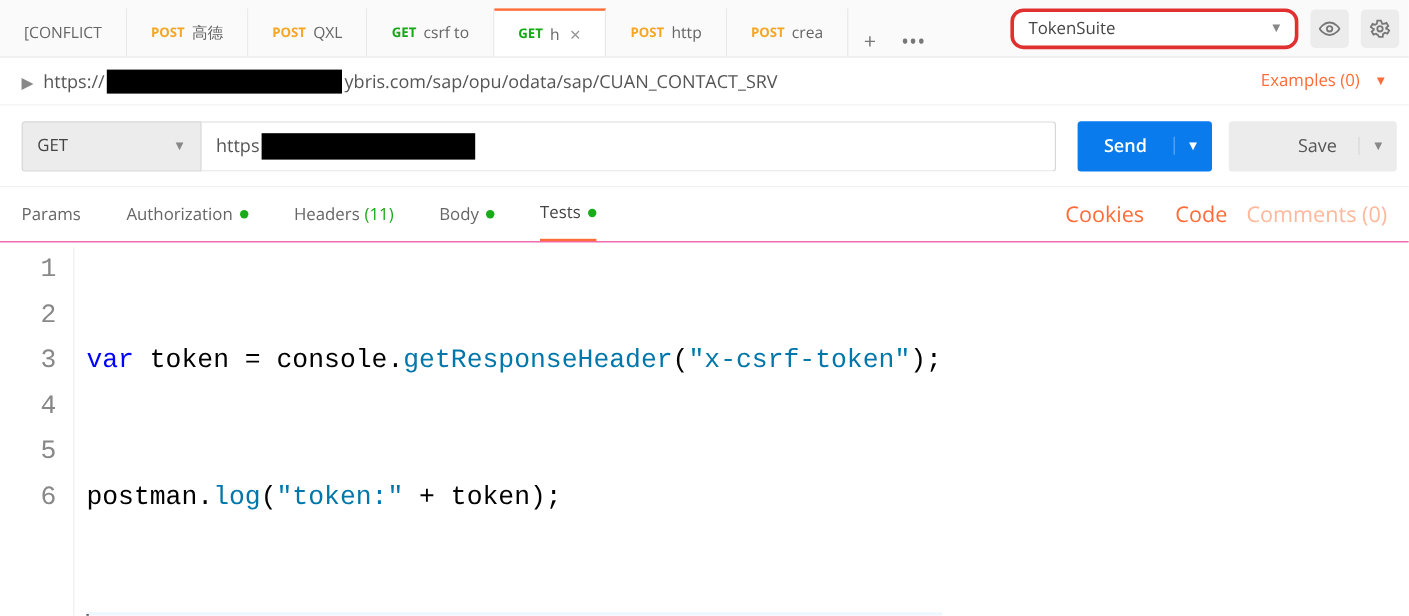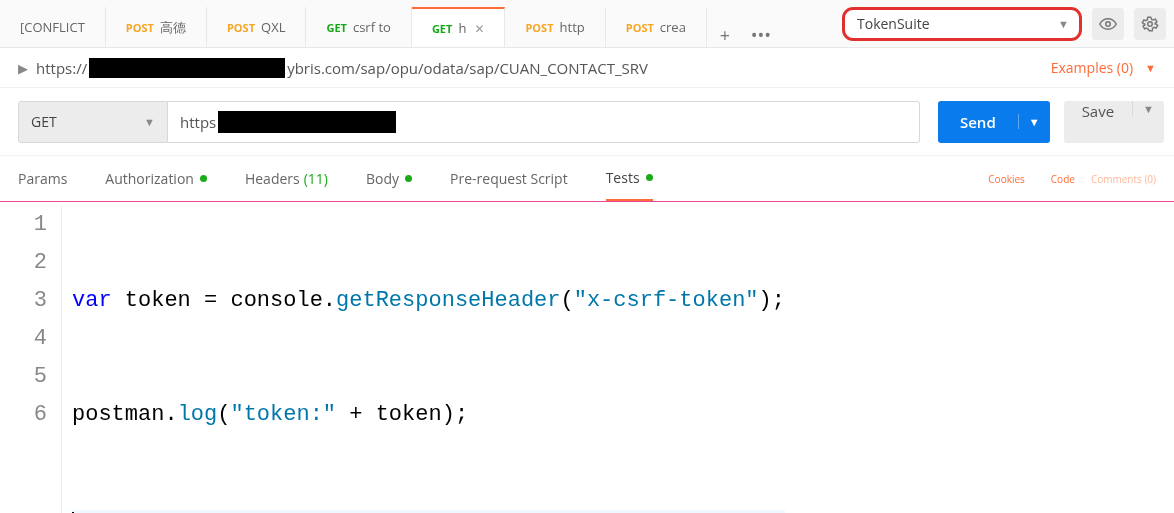--- a/index.html
+++ b/index.html
@@ -203,24 +203,25 @@
     padding: 0 10px;
     font-size: 11px;
     cursor: pointer;
   }
   .save-btn {
     margin-left: 14px;
     height: 42px;
     background: #ececec;
     color: #555;
     display: flex;
-    align-items: flex-start;
+    align-items: center;
     border-radius: 3px;
     overflow: hidden;
     font-size: 15px;
+    padding-left: 40px;
   }
   .save-btn .main { padding: 0 18px; cursor: pointer; }
   .save-btn .split {
     border-left: 1px solid #d8d8d8;
     padding: 0 10px;
     font-size: 11px;
     color: #888;
     cursor: pointer;
   }
 
@@ -250,21 +251,21 @@
     width: 7px; height: 7px;
     border-radius: 50%;
     background: #1aab1a;
     margin-left: 6px;
   }
   .subtab .count { color: #1aab1a; margin-left: 4px; }
   .subtabs .right {
     margin-left: auto;
     display: flex;
     gap: 16px;
-    font-size: 10px;
+    font-size: 18px;
   }
   .subtabs .right .cookies,
   .subtabs .right .code { color: #ff6c37; cursor: pointer; }
   .subtabs .right .comments { color: #ffb89a; cursor: pointer; }
 
   
   .editor {
     font-family: Consolas, "Courier New", monospace;
     font-size: 22px;
     line-height: 38px;
@@ -394,23 +395,20 @@
     <span class="dot"></span>
   </div>
   <div class="subtab">
     <span>Headers</span>
     <span class="count">(11)</span>
   </div>
   <div class="subtab">
     <span>Body</span>
     <span class="dot"></span>
   </div>
-  <div class="subtab">
-    <span>Pre-request Script</span>
-  </div>
   <div class="subtab active">
     <span>Tests</span>
     <span class="dot"></span>
   </div>
   <div class="right">
     <span class="cookies">Cookies</span>
     <span class="code">Code</span>
     <span class="comments">Comments (0)</span>
   </div>
 </div>

